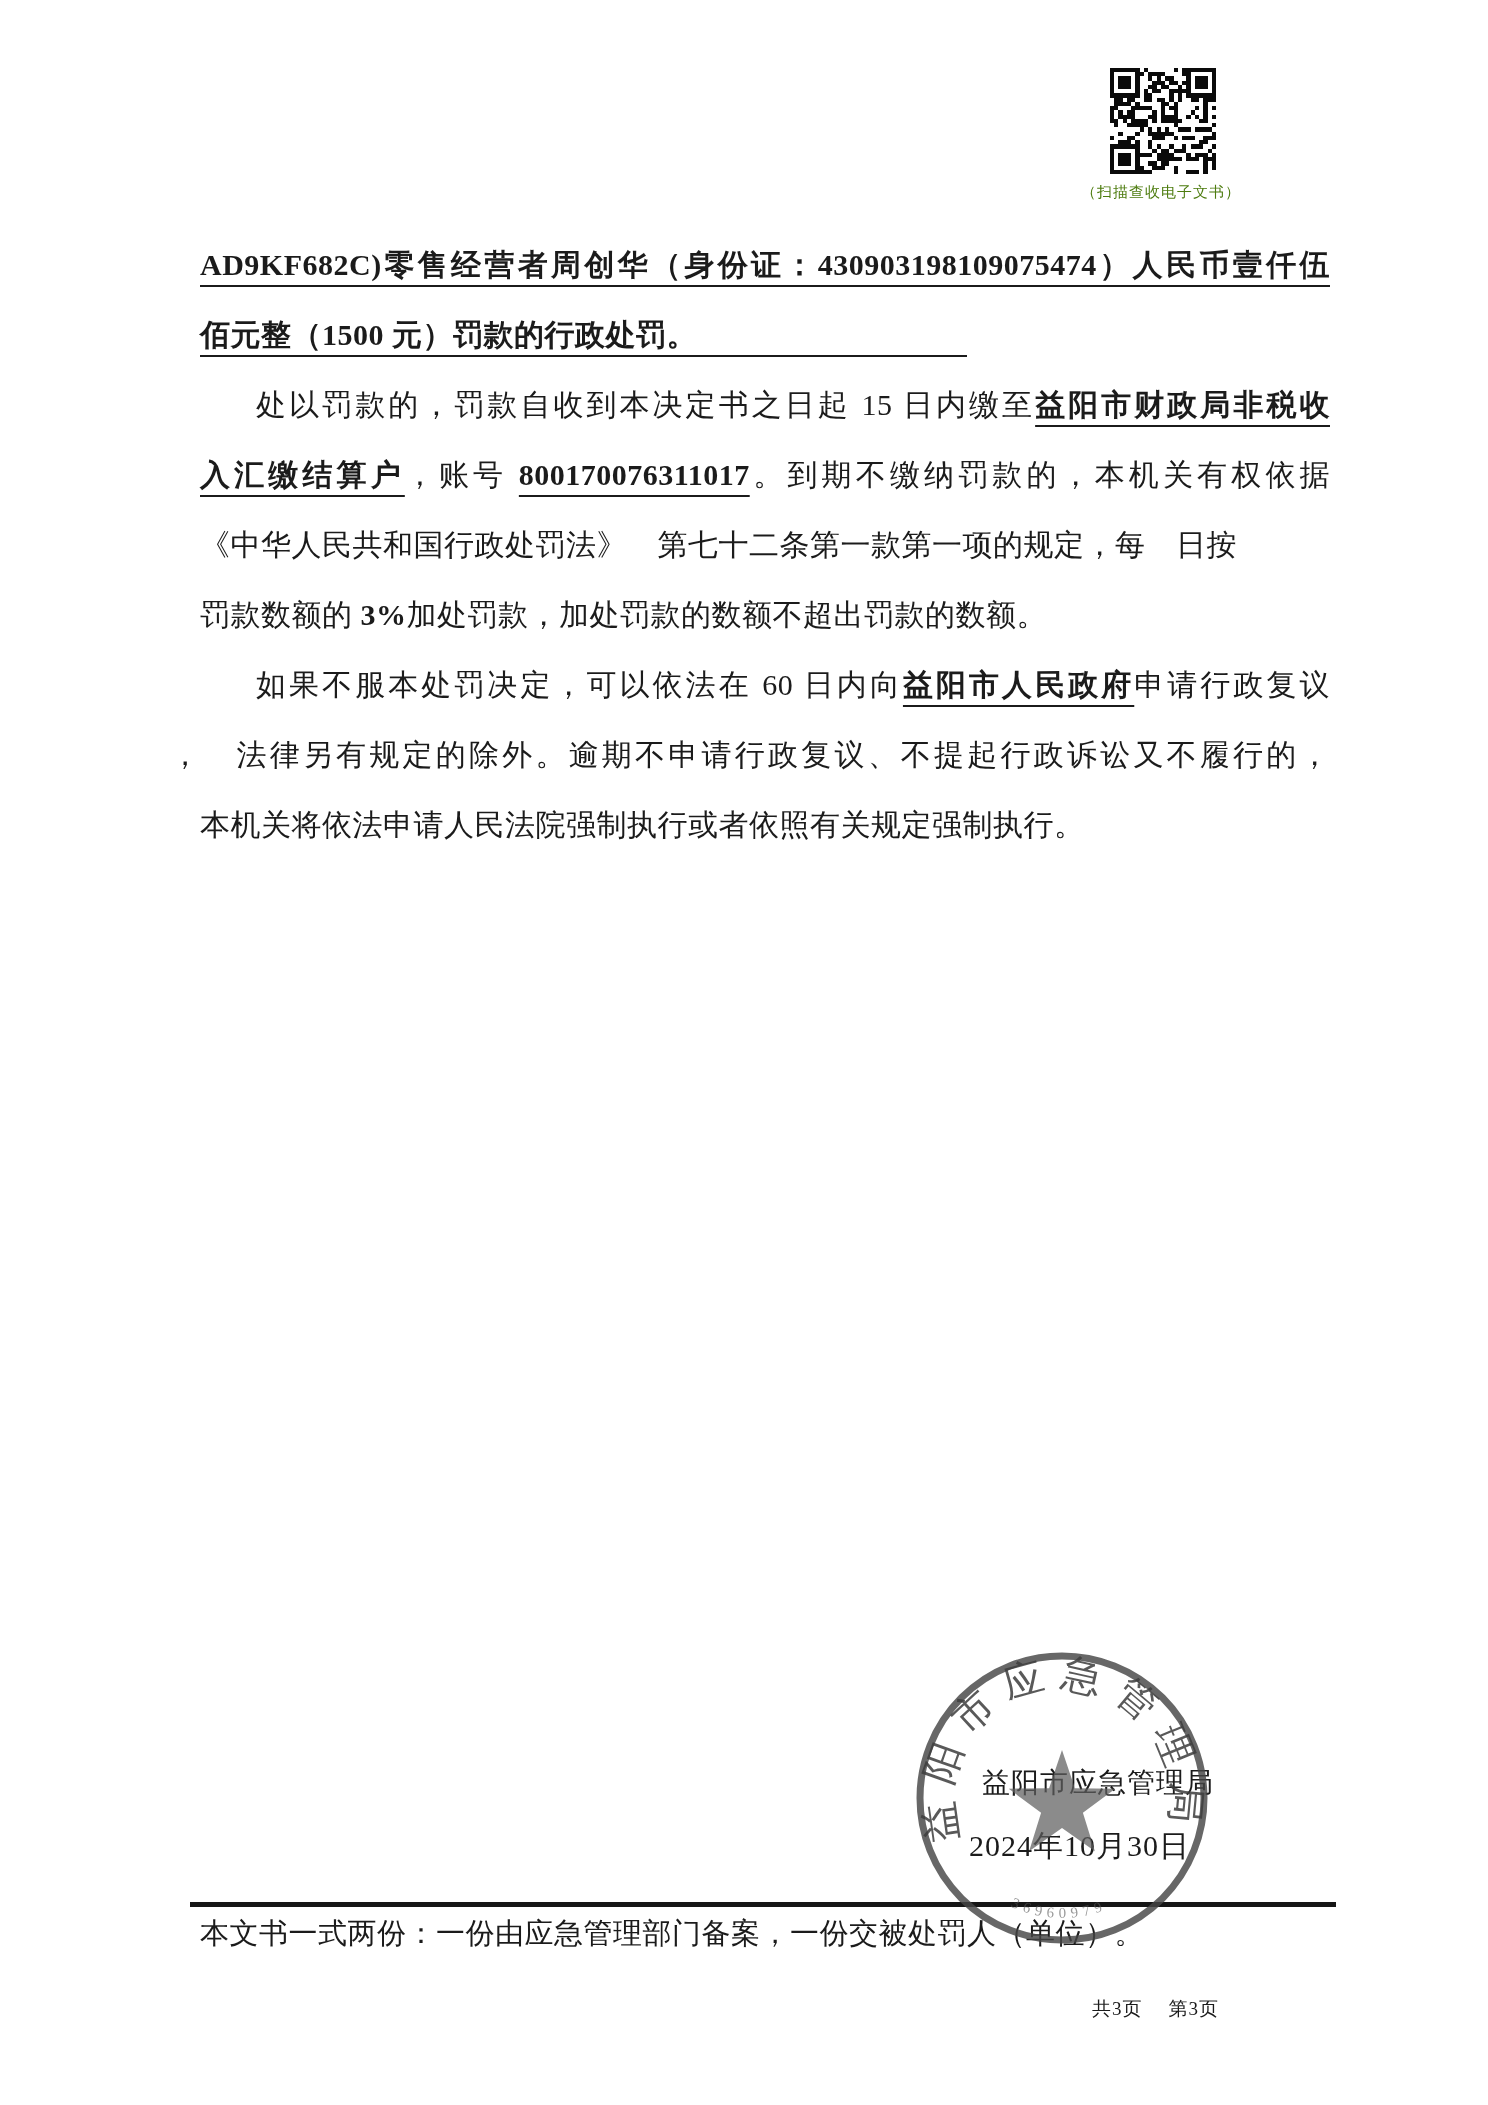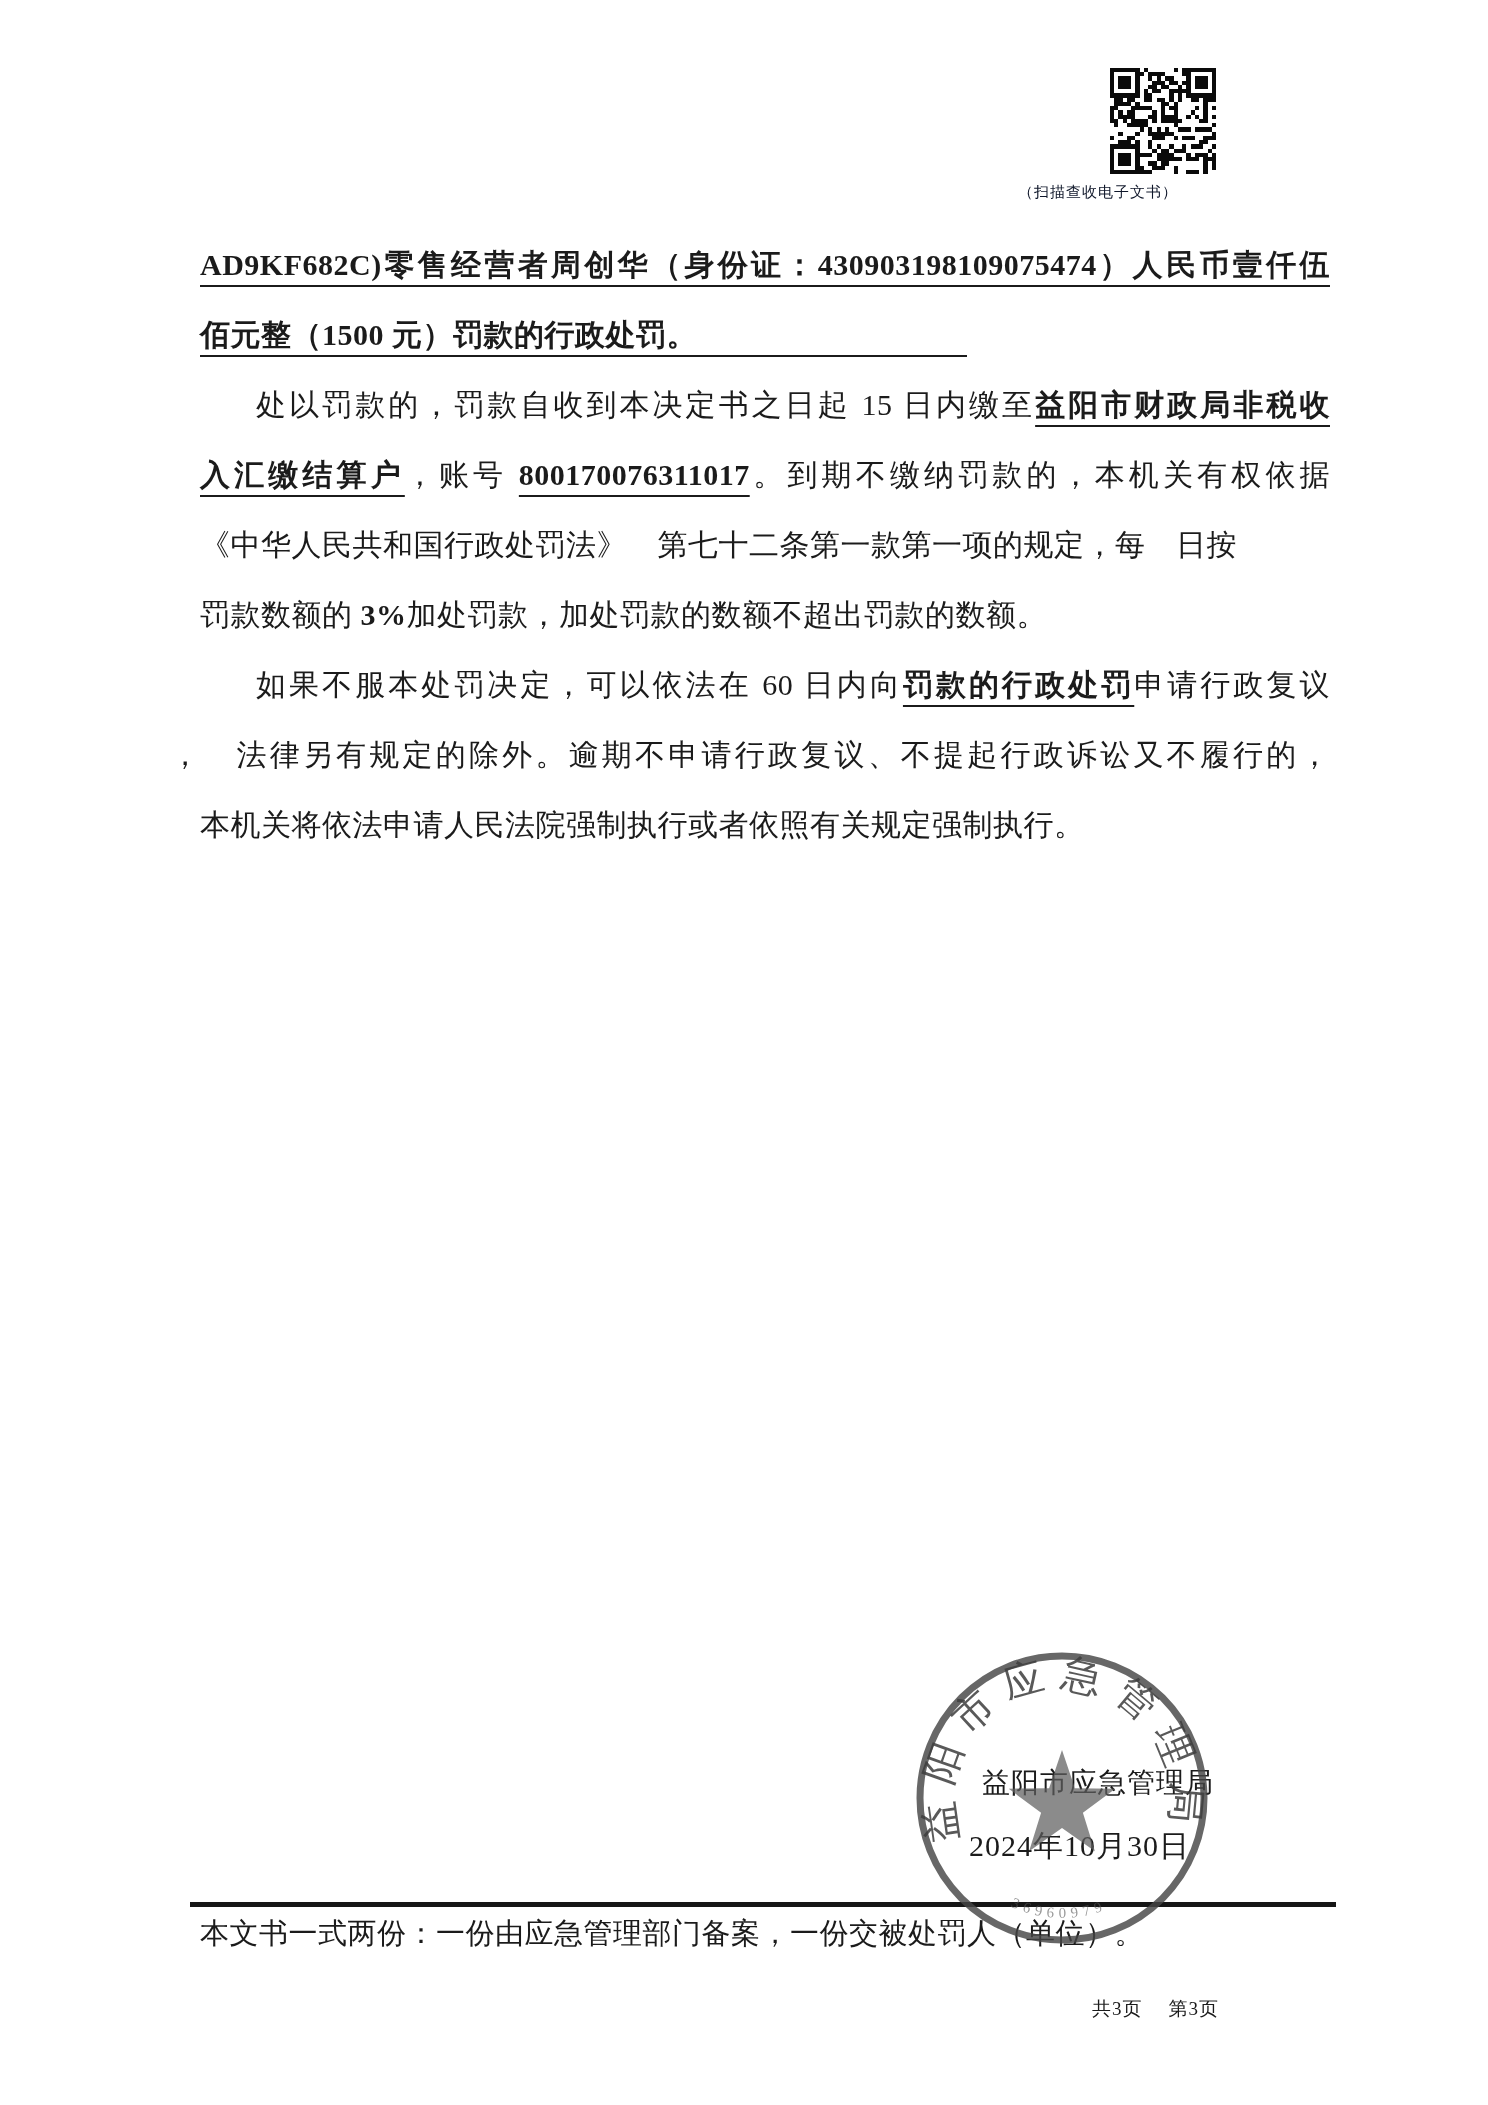--- a/index.html
+++ b/index.html
@@ -8,22 +8,22 @@
     font-family:"Liberation Serif","DejaVu Serif",serif;color:#1b1b1b;overflow:hidden;
   }
   
   .qr{
     position:absolute;left:1110px;top:68px;width:106px;height:106px;
     display:grid;grid-template-columns:repeat(25,1fr);grid-auto-rows:1fr;background:#fff;
   }
   .qr div{background:transparent;}
   .qr div.on{background:#0a0a0a;}
   .qr-caption{
-    position:absolute;left:1018px;top:183px;width:286px;
-    font-size:15px;color:#0f172a;letter-spacing:1px;
+    position:absolute;left:1018px;top:183px;width:286px;text-align:center;
+    font-size:15px;color:#4d7c0f;letter-spacing:1px;
   }
   
   .doc-body{position:absolute;left:200px;top:230px;width:1130px;font-size:30px;line-height:70px;letter-spacing:.5px;}
   .doc-line{height:70px;white-space:nowrap;}
   .doc-line.just{text-align:justify;text-align-last:justify;}
   .doc-line.indent{text-indent:56px;}
   .doc-line.hang{margin-left:-30px;}
   .u{text-decoration:underline;text-underline-offset:10px;text-decoration-thickness:2px;text-decoration-color:#1b1b1b;font-weight:bold;}
   .b{font-weight:bold;}
   .pad{display:inline-block;width:270px;height:4px;border-bottom:2px solid #1b1b1b;vertical-align:-12px;}
@@ -672,21 +672,21 @@
     </div>
   <div class="qr-caption">（扫描查收电子文书）</div>
 
   <div class="doc-body">
       <div class="doc-line just"><span class="u">AD9KF682C)零售经营者周创华（身份证：430903198109075474）人民币壹仟伍</span></div>
       <div class="doc-line"><span class="u">佰元整（1500 元）罚款的行政处罚。</span><span class="pad"></span></div>
       <div class="doc-line just indent"><span class="">处以罚款的，罚款自收到本决定书之日起 15 日内缴至</span><span class="u">益阳市财政局非税收</span></div>
       <div class="doc-line just"><span class="u">入汇缴结算户</span><span class="">，账号 </span><span class="u b">800170076311017</span><span class="">。到期不缴纳罚款的，本机关有权依据</span></div>
       <div class="doc-line"><span class="">《中华人民共和国行政处罚法》　第七十二条第一款第一项的规定，每　日按</span></div>
       <div class="doc-line"><span class="">罚款数额的 </span><span class=" b">3%</span><span class="">加处罚款，加处罚款的数额不超出罚款的数额。</span></div>
-      <div class="doc-line just indent"><span class="">如果不服本处罚决定，可以依法在 60 日内向</span><span class="u">罚款的行政处罚</span><span class="">申请行政复议</span></div>
+      <div class="doc-line just indent"><span class="">如果不服本处罚决定，可以依法在 60 日内向</span><span class="u">益阳市人民政府</span><span class="">申请行政复议</span></div>
       <div class="doc-line just hang"><span class="">，　法律另有规定的除外。逾期不申请行政复议、不提起行政诉讼又不履行的，</span></div>
       <div class="doc-line"><span class="">本机关将依法申请人民法院强制执行或者依照有关规定强制执行。</span></div>
     </div>
 
   <div class="sig-agency">益阳市应急管理局</div>
   <div class="sig-date">2024年10月30日</div>
 
   <div class="rule"></div>
   <div class="footer-note">本文书一式两份：一份由应急管理部门备案，一份交被处罚人（单位）。</div>
   <div class="page-ind">

